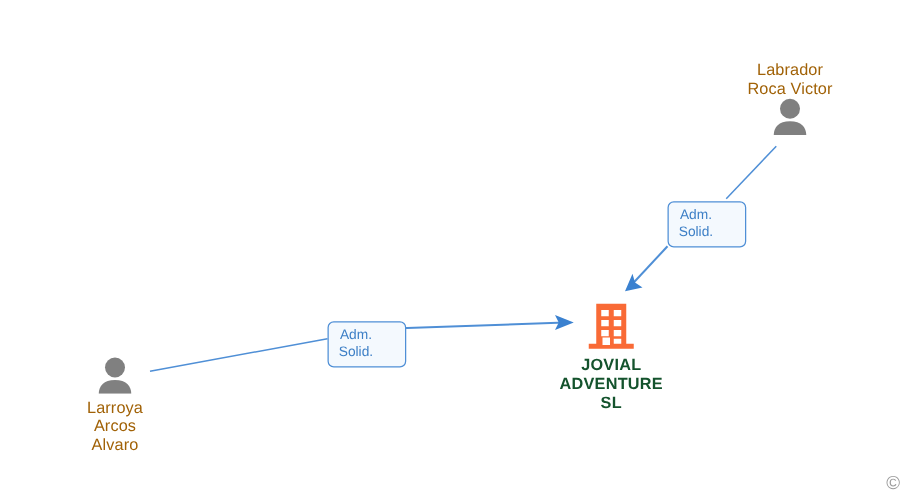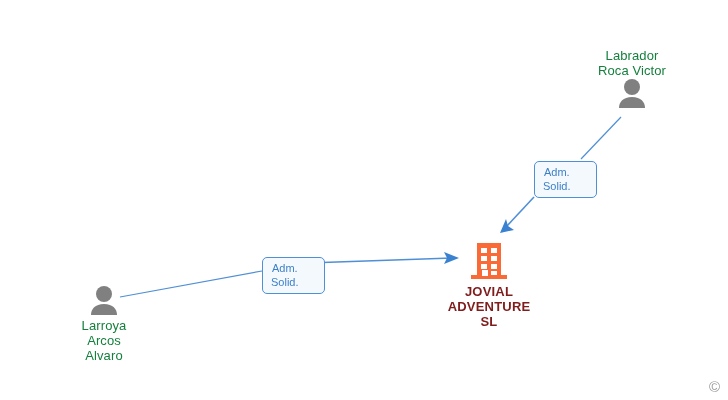--- a/index.html
+++ b/index.html
@@ -30,30 +30,30 @@
     text-align: center;
   }
   .node-icon {
     display: block;
     margin: 0 auto;
   }
   .person-label {
     margin-top: 3px;
     font-size: 13px;
     line-height: 15px;
-    color: #15803d;
+    color: #a16207;
     white-space: pre;
     letter-spacing: 0.1px;
   }
   .company-label {
     margin-top: 4px;
     font-size: 13px;
     line-height: 15px;
     font-weight: bold;
-    color: #7f1d1d;
+    color: #14532d;
     white-space: pre;
     letter-spacing: 0.2px;
   }
   .edge-label {
     position: absolute;
     border: 1px solid #4f8fd6;
     border-radius: 5px;
     background: #f4f9fe;
     color: #3d7fc6;
     font-size: 11px;
@@ -113,21 +113,21 @@
 
   <div class="node" style="left:572px; top:45px; width:120px;">
     <div class="person-label">Labrador
 Roca Victor</div>
     <svg class="node-icon" width="32" height="30" viewBox="0 0 32 30">
       <circle cx="16" cy="9" r="8" fill="#808080"></circle>
       <path d="M 16 19 C 7 19 3 24 3 30 L 29 30 C 29 24 25 19 16 19 Z" fill="#808080"></path>
     </svg>
   </div>
 
-  <div class="node" style="left:44px; top:285px; width:120px;">
+  <div class="node" style="left:32px; top:285px; width:120px;">
     <svg class="node-icon" width="32" height="30" viewBox="0 0 32 30">
       <circle cx="16" cy="9" r="8" fill="#808080"></circle>
       <path d="M 16 19 C 7 19 3 24 3 30 L 29 30 C 29 24 25 19 16 19 Z" fill="#808080"></path>
     </svg>
     <div class="person-label">Larroya
 Arcos
 Alvaro</div>
   </div>
 
   <div class="node" style="left:429px; top:240px; width:120px;">

